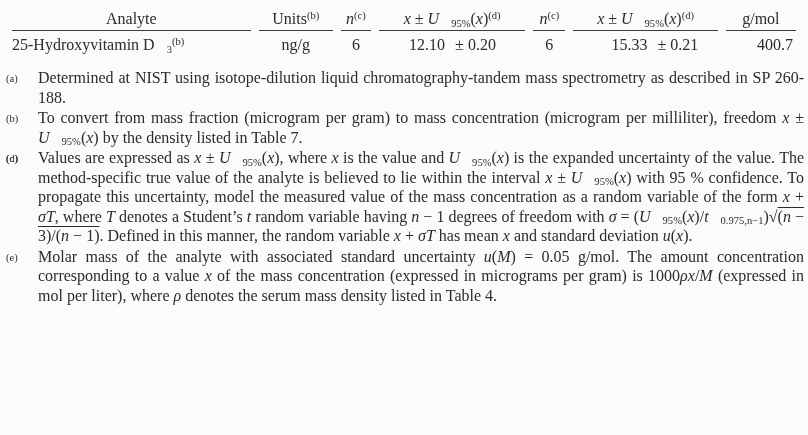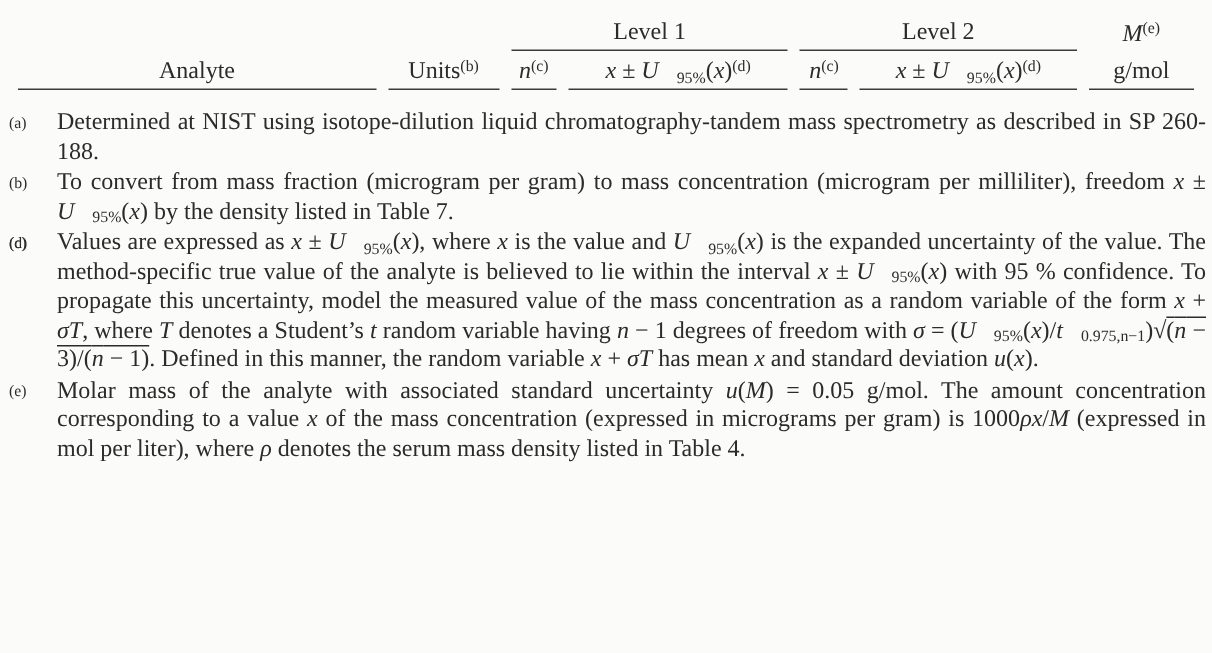--- a/index.html
+++ b/index.html
@@ -86,37 +86,42 @@
         <col style="width:74px">
         <col style="width:30px">
       <col style="width:66px">
         <col style="width:72px">
         <col style="width:32px">
       <col style="width:74px">
         <col style="width:62px">
         <col style="width:70px">
     </colgroup>
     <thead>
-      <tr class="grp-row">
-        <td class="nob" colspan="2"></td>
-        <th class="grp" colspan="3">Level 1</th>
-        <th class="grp" colspan="3">Level 2</th>
-        <th class="nob"><span class="s-i">M</span><span class="s-sup">(e)</span></th>
-      </tr>
       <tr class="col-row">
         <th>Analyte</th>
         <th><span class="s-t">Units</span><span class="s-sup">(b)</span></th>
         <th><span class="s-i">n</span><span class="s-sup">(c)</span></th>
         <th colspan="2"><span class="s-i">x</span><span class="s-t"> ± </span><span class="s-i">U</span><span class="s-sub">95%</span><span class="s-t">(</span><span class="s-i">x</span><span class="s-t">)</span><span class="s-sup">(d)</span></th>
         <th><span class="s-i">n</span><span class="s-sup">(c)</span></th>
         <th colspan="2"><span class="s-i">x</span><span class="s-t"> ± </span><span class="s-i">U</span><span class="s-sub">95%</span><span class="s-t">(</span><span class="s-i">x</span><span class="s-t">)</span><span class="s-sup">(d)</span></th>
         <th>g/mol</th>
       </tr>
     </thead>
     <tbody>
+      <tr>
+        <td class="al"><span class="s-t">25-Hydroxyvitamin D</span><span class="s-sub">3</span><span class="s-sup">(b)</span></td>
+        <td class="ac">ng/g</td>
+        <td class="ac">6</td>
+        <td class="ar">12.10</td>
+        <td class="al unc">± 0.20</td>
+        <td class="ac">6</td>
+        <td class="ar">15.33</td>
+        <td class="al unc">± 0.21</td>
+        <td class="ar mm">400.7</td>
+      </tr>
     </tbody>
   </table>
 
   <div class="footnotes">
     <div class="fn">
       <span class="fn-marker">(a)</span>
       <span class="fn-text"><span class="s-t">Determined at NIST using isotope-dilution liquid chromatography-tandem mass spectrometry as described in SP 260-188.</span></span>
     </div>
     <div class="fn">
       <span class="fn-marker">(b)</span>

